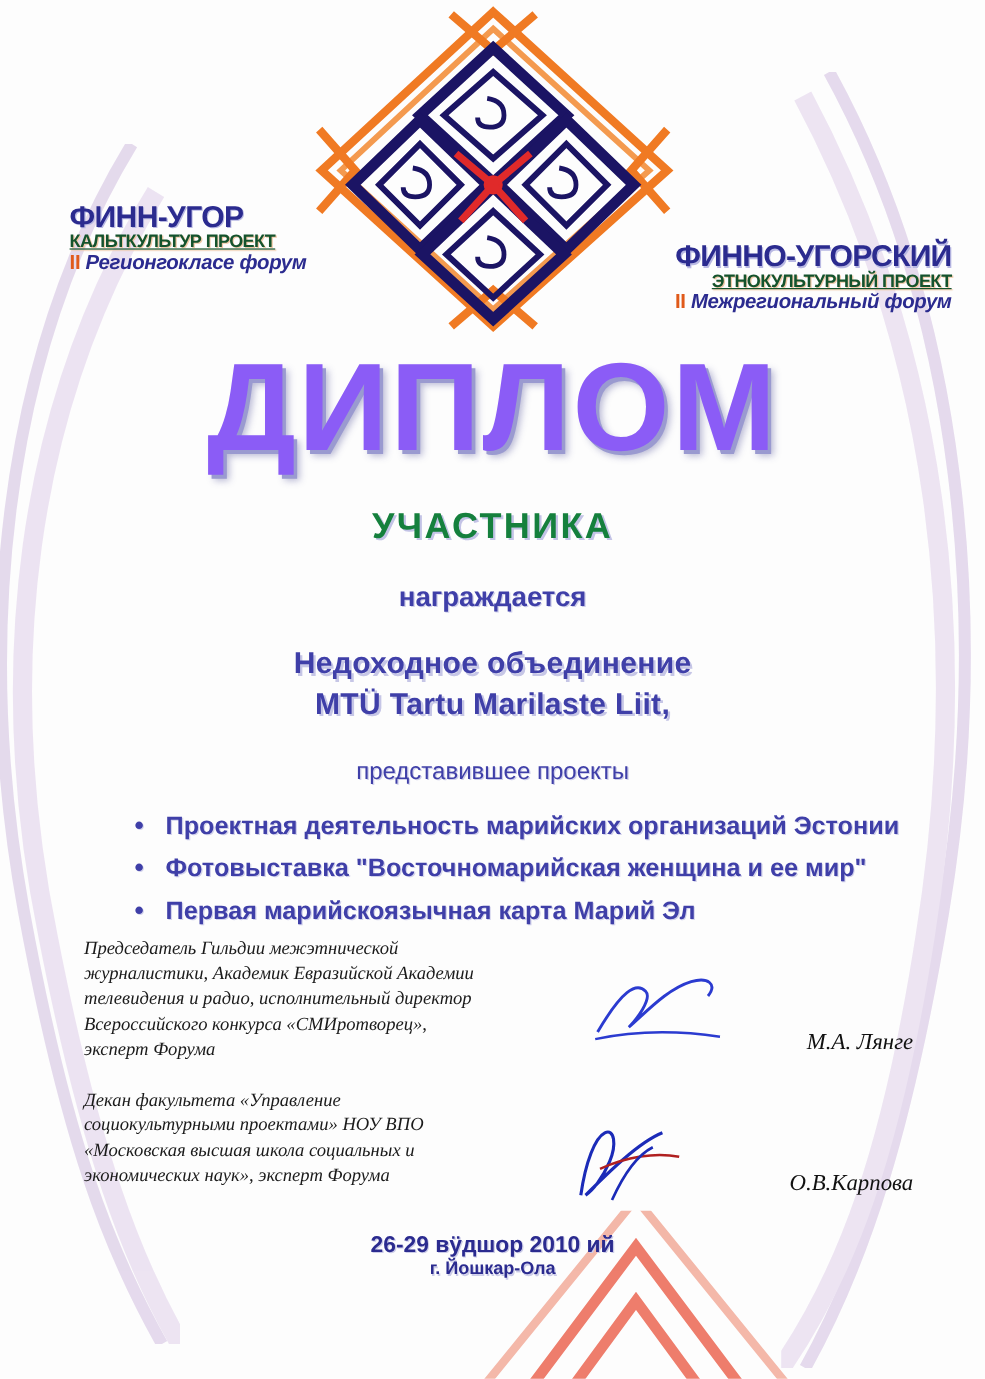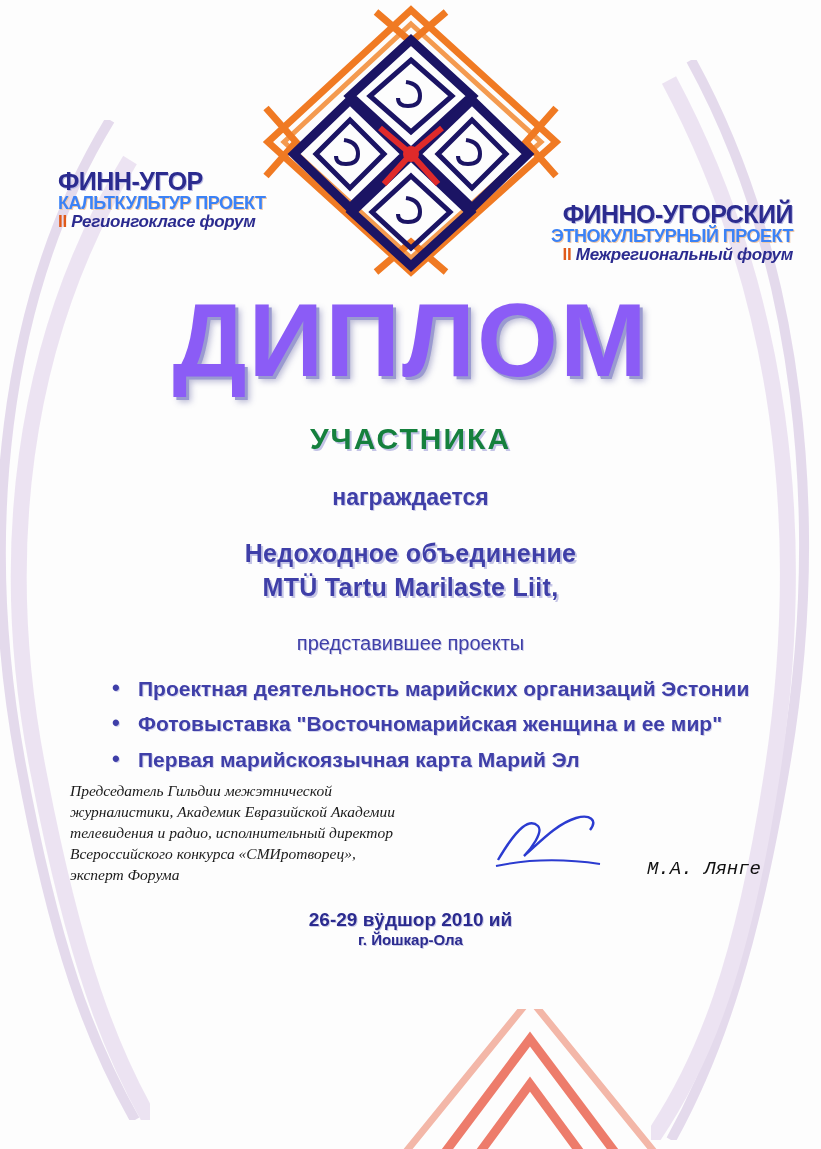--- a/index.html
+++ b/index.html
@@ -80,24 +80,25 @@
     text-align: right;
     margin-top: 33px;
   }
   .logo-l1 {
     font-size: 25px;
     letter-spacing: -0.5px;
     color: #2b2b8f;
     text-shadow: 1px 1px 0 #b9b9e3;
   }
   .logo-l2 {
-    font-size: 18px;
+    font-size: 15px;
     letter-spacing: -0.5px;
-    color: #3b82f6;
+    color: #14532d;
     text-shadow: 1px 1px 0 #f0c9a8;
+    text-decoration: underline;
   }
   .logo-l3 {
     font-size: 17px;
     letter-spacing: -0.3px;
     color: #2b2b8f;
     font-style: italic;
   }
   .logo-l3 .sq {
     font-style: normal;
     color: #e05a1a;
@@ -194,21 +195,21 @@
     font-family: "Liberation Serif", serif;
     font-style: italic;
     font-size: 15.5px;
     line-height: 1.35;
     color: #1a1a1a;
   }
   .sig-name {
     position: absolute;
     right: 0;
     bottom: 6px;
-    font-family: Liberation Mono, monospace;
+    font-family: Liberation Serif, serif;
     font-style: italic;
     font-size: 19px;
     color: #111;
     white-space: nowrap;
   }
   .sig-mark {
     position: absolute;
     left: 420px;
     bottom: 8px;
     width: 120px;
@@ -325,20 +326,29 @@
 
     <div class="sig-block">
       <div class="sig-role">Председатель Гильдии межэтнической журналистики, Академик Евразийской Академии телевидения и радио, исполнительный директор Всероссийского конкурса «СМИротворец», эксперт Форума</div>
       <svg class="sig-mark" viewBox="0 0 120 70">
         <path d="M8 52 C28 18 40 10 48 18 C54 24 40 42 34 48 C48 36 66 16 86 10 C100 6 108 12 100 22" fill="none" stroke="#2b3bd0" stroke-width="2.4"></path>
         <path d="M6 58 C34 52 70 50 110 56" fill="none" stroke="#2b3bd0" stroke-width="2"></path>
       </svg>
       <div class="sig-name">М.А. Лянге</div>
     </div>
 
+    <div class="sig-block">
+      <div class="sig-role">Декан факультета «Управление социокультурными проектами» НОУ ВПО «Московская высшая школа социальных и экономических наук»,  эксперт Форума</div>
+      <svg class="sig-mark sig-mark-2" viewBox="0 0 120 70">
+        <path d="M14 62 C18 34 26 14 34 10 C42 6 44 20 38 34 C32 48 24 58 18 62 C36 44 62 18 82 10" fill="none" stroke="#1b2bb8" stroke-width="2.6"></path>
+        <path d="M30 40 C52 30 76 26 96 30" fill="none" stroke="#b02020" stroke-width="2"></path>
+        <path d="M40 66 C50 44 62 28 74 22" fill="none" stroke="#1b2bb8" stroke-width="2.2"></path>
+      </svg>
+      <div class="sig-name">О.В.Карпова</div>
+    </div>
 
   </div>
 
   <div class="footer">
     <div class="d1">26-29 вÿдшор 2010 ий</div>
     <div class="d3">г. Йошкар-Ола</div>
   </div>
 
 </div>
 

